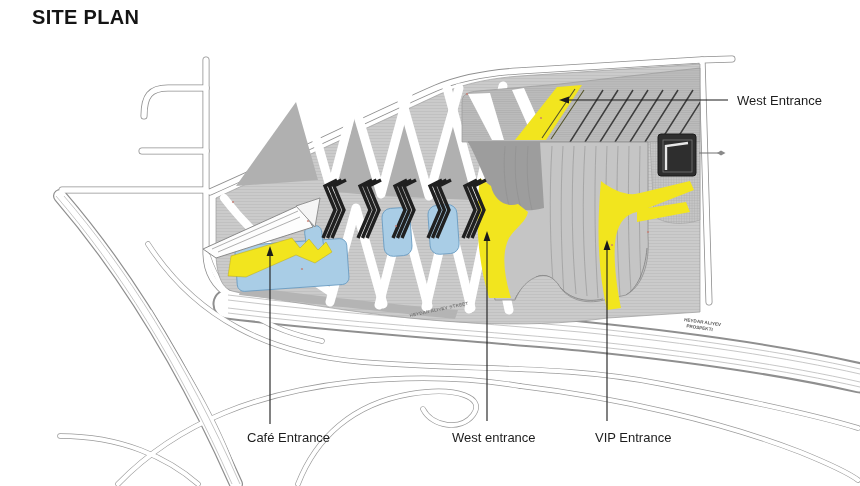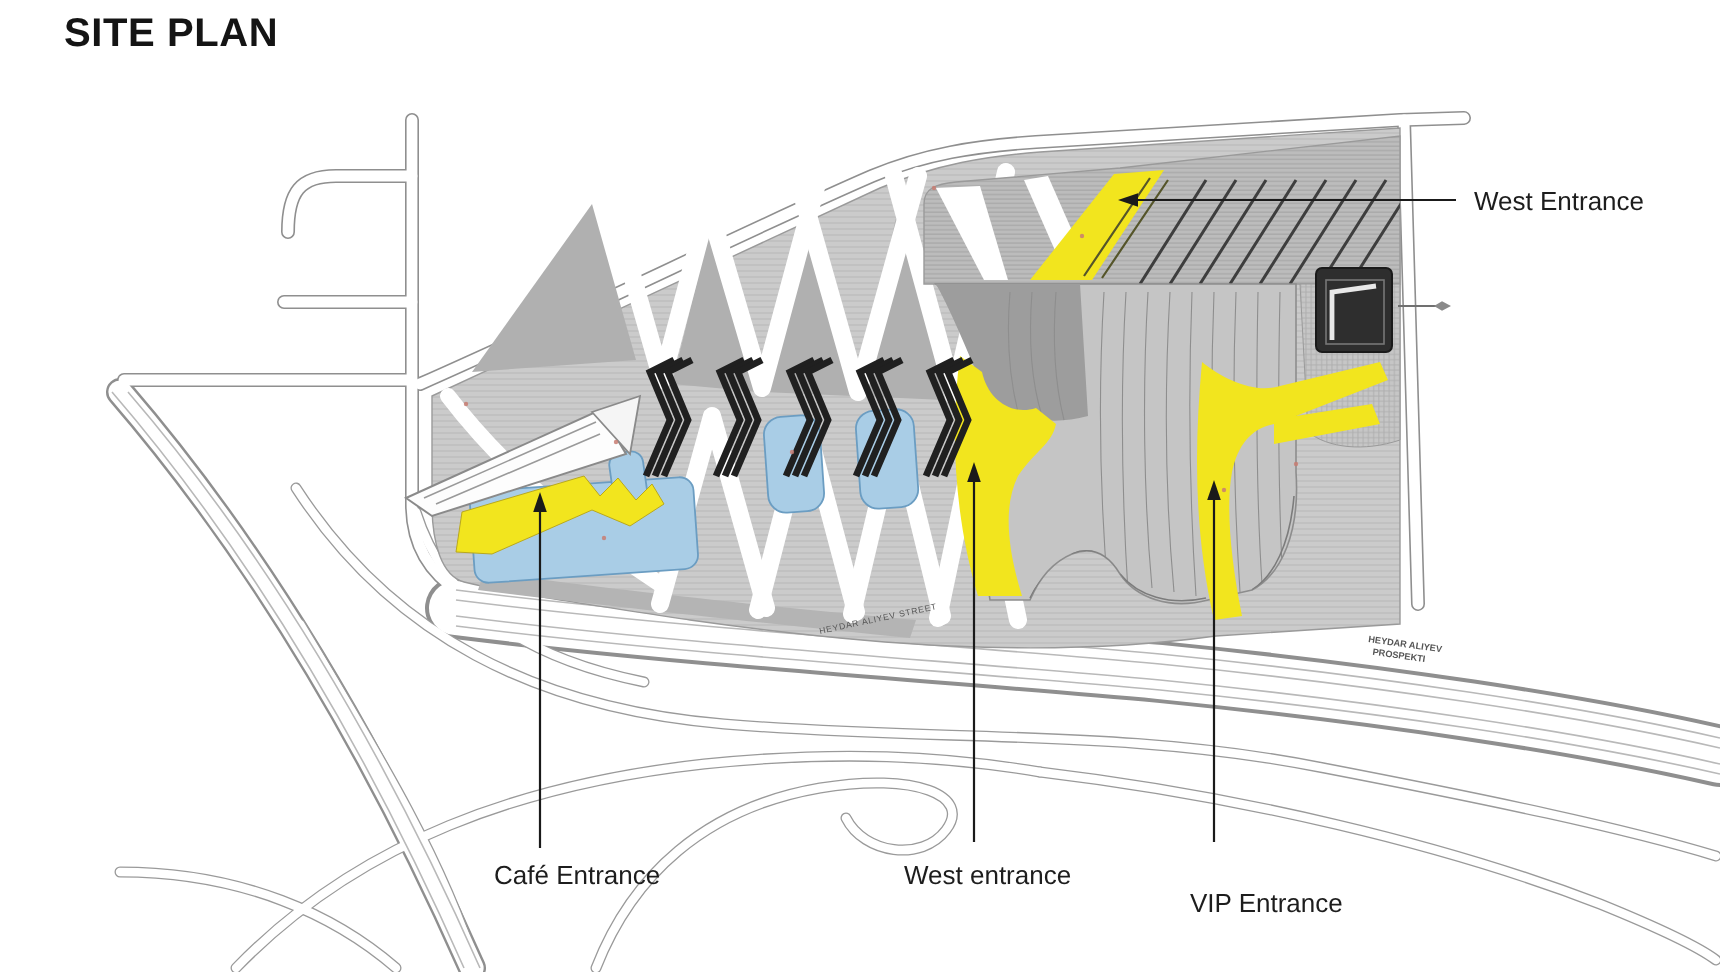--- a/index.html
+++ b/index.html
@@ -292,14 +292,14 @@
     </g>
     <g>
       <path class="leader" d="M607,249 L607,421"></path>
       <polygon class="leader-arrow" points="607,240 603.6,250 610.4,250"></polygon>
     </g>
   </svg>
 
   <span class="ann-label" style="left:737px;top:93px;">West Entrance</span>
   <span class="ann-label" style="left:247px;top:430px;">Café Entrance</span>
   <span class="ann-label" style="left:452px;top:430px;">West entrance</span>
-  <span class="ann-label" style="left:595px;top:430px;margin-top:14px;">VIP Entrance</span>
+  <span class="ann-label" style="left:595px;top:430px;">VIP Entrance</span>
 </div>
 
 </body></html>

